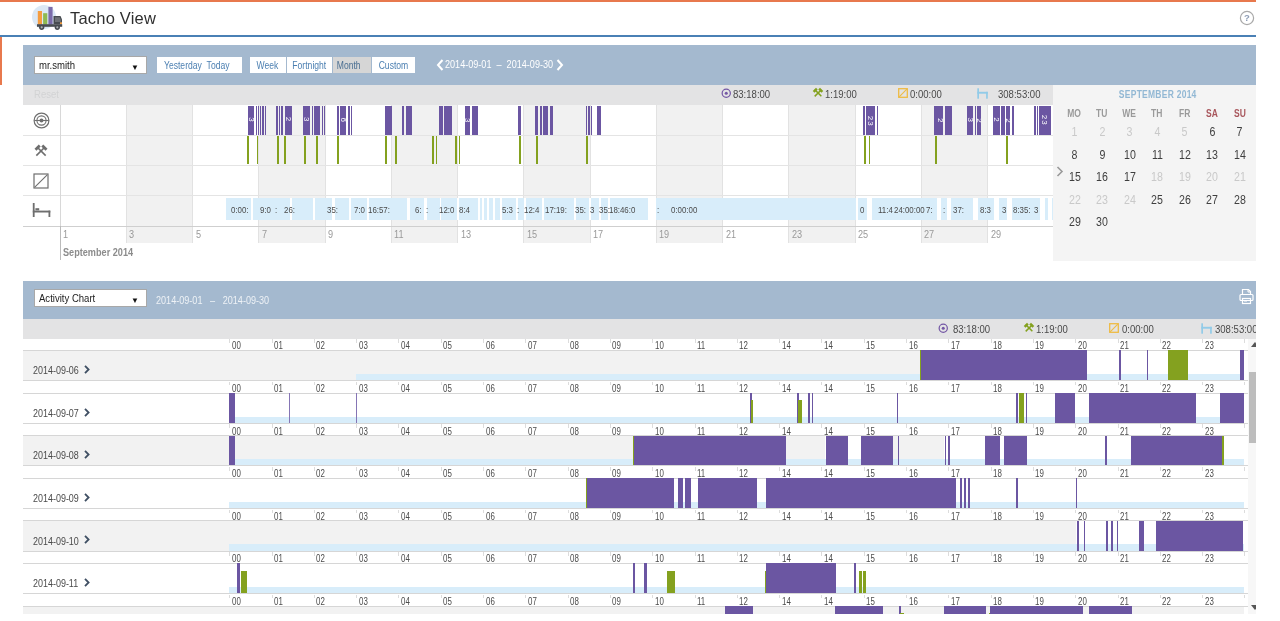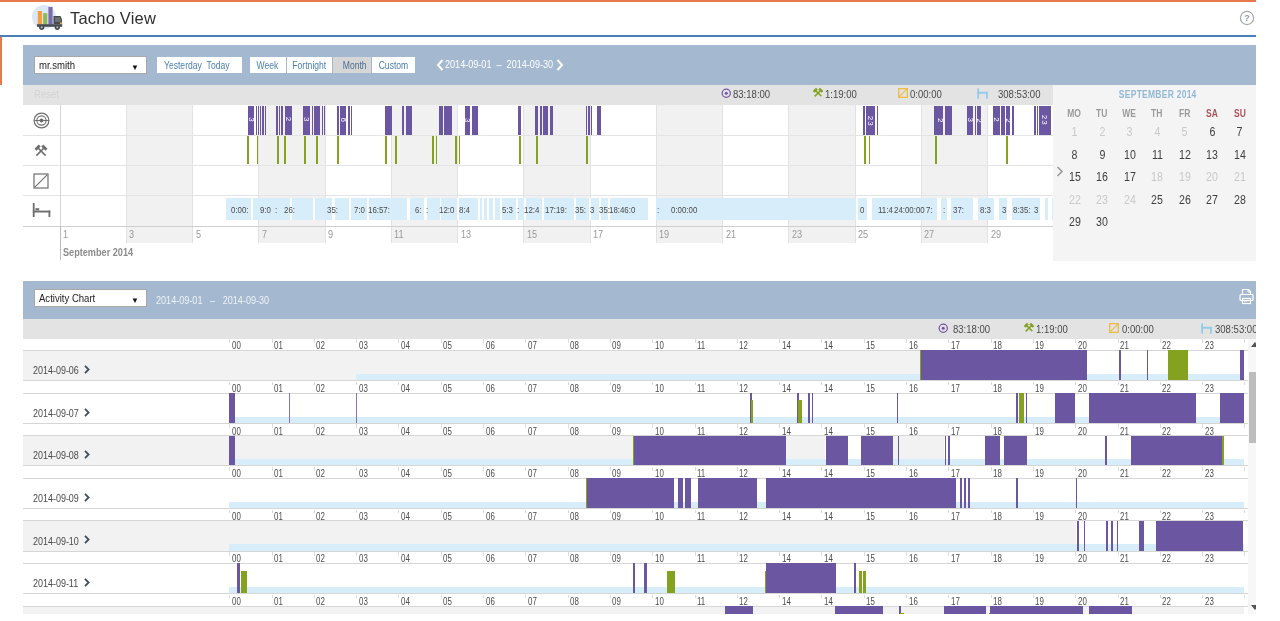--- a/index.html
+++ b/index.html
@@ -22,21 +22,21 @@
 <text x="8" y="11.4" font-size="9.5" font-weight="bold" fill="#8d9cb5" text-anchor="middle" font-family="Liberation Sans">?</text>
 </svg>
 <div style="position:absolute;left:0;top:34.8px;width:1280px;height:1.8px;background:#4a80b5"></div>
 <div style="position:absolute;left:0;top:36.6px;width:1.5px;height:48.5px;background:#e8794d"></div>
 <div style="position:absolute;left:23px;top:45px;width:1239px;height:39.5px;background:#a4b9cf"></div>
 <div style="position:absolute;left:34px;top:56px;width:113px;height:18px;background:#fff;border:1px solid #a8a8a8;box-sizing:border-box;font-size:11.5px;color:#222;line-height:16px;padding-left:4px"><span class="t">mr.smith</span><span style="position:absolute;right:7px;top:3px;font-size:8px;color:#111">▼</span></div>
 <div style="position:absolute;left:156.8px;top:56.5px;width:52px;height:16.5px;background:#fff;font-size:11.3px;color:#4b7fb1;text-align:center;line-height:16.5px"><span class="tb">Yesterday</span></div>
 <div style="position:absolute;left:203px;top:56.5px;width:38.7px;height:16.5px;background:#fff;font-size:11.3px;color:#4b7fb1;text-align:left;line-height:16.5px"><span class="tb">Today</span></div>
 <div style="position:absolute;left:249.5px;top:56.5px;width:36.4px;height:16.5px;background:#fff;font-size:11.3px;color:#4b7fb1;text-align:center;line-height:16.5px"><span class="tb">Week</span></div>
 <div style="position:absolute;left:286.9px;top:56.5px;width:45.5px;height:16.5px;background:#fff;font-size:11.3px;color:#4b7fb1;text-align:center;line-height:16.5px"><span class="tb">Fortnight</span></div>
-<div style="position:absolute;left:333.4px;top:56.5px;width:37.5px;height:16.5px;background:#d6d6d6;font-size:11.3px;color:#4b6f92;text-align:right;line-height:16.5px"><span class="tb">Month</span></div>
+<div style="position:absolute;left:333.4px;top:56.5px;width:37.5px;height:16.5px;background:#d6d6d6;font-size:11.3px;color:#4b6f92;text-align:left;line-height:16.5px"><span class="tb">Month</span></div>
 <div style="position:absolute;left:371.9px;top:56.5px;width:43.6px;height:16.5px;background:#fff;font-size:11.3px;color:#4b7fb1;text-align:center;line-height:16.5px"><span class="tb">Custom</span></div>
 <svg style="position:absolute;left:436px;top:59px" width="8" height="12" viewBox="0 0 8 12">
       <path d="M6.5 1 L2 6 L6.5 11" fill="none" stroke="#fff" stroke-width="2"></path>
     </svg>
 <div style="position:absolute;left:445px;top:58px;font-size:11.5px;color:#fff"><span style="display:inline-block;white-space:nowrap;transform:scaleX(0.79);transform-origin:0 50%">2014-09-01&nbsp; –&nbsp; 2014-09-30</span></div>
 <svg style="position:absolute;left:556px;top:59px" width="8" height="12" viewBox="0 0 8 12">
       <path d="M1.5 1 L6 6 L1.5 11" fill="none" stroke="#fff" stroke-width="2"></path>
     </svg>
 <div style="position:absolute;left:23px;top:84.5px;width:1029.5px;height:20px;background:#e3e3e4"></div>
 <div style="position:absolute;left:34px;top:88px;font-size:11.5px;color:#d2d3d4"><span class="t">Reset</span></div>

